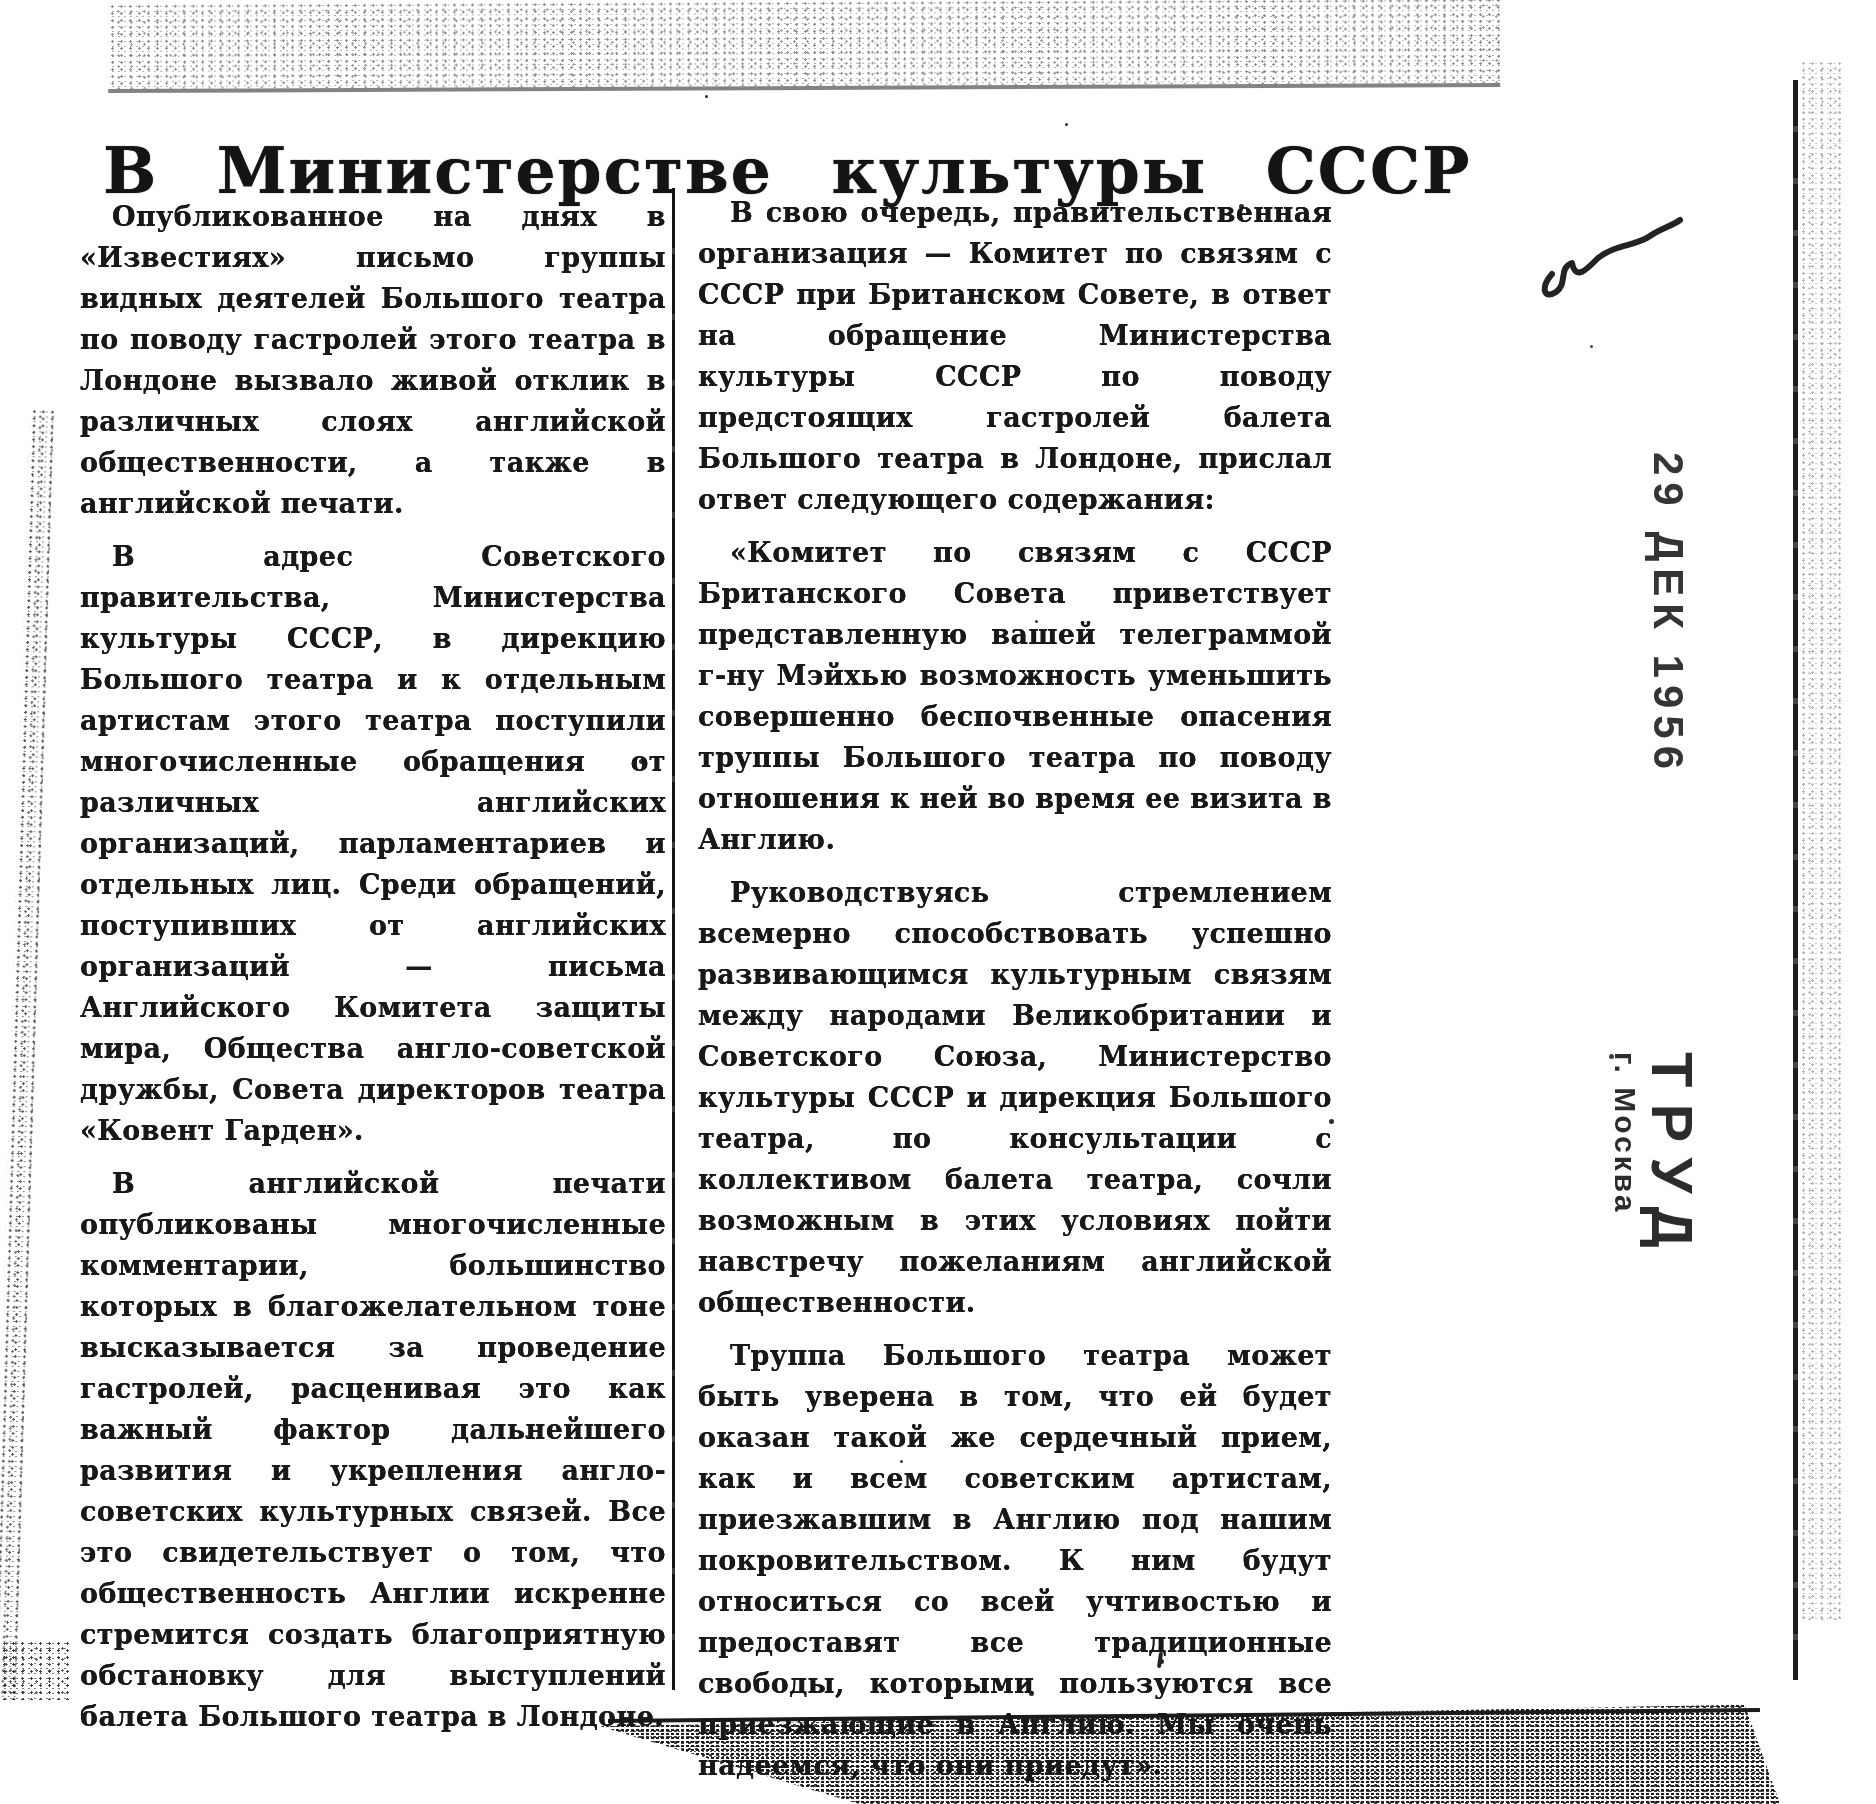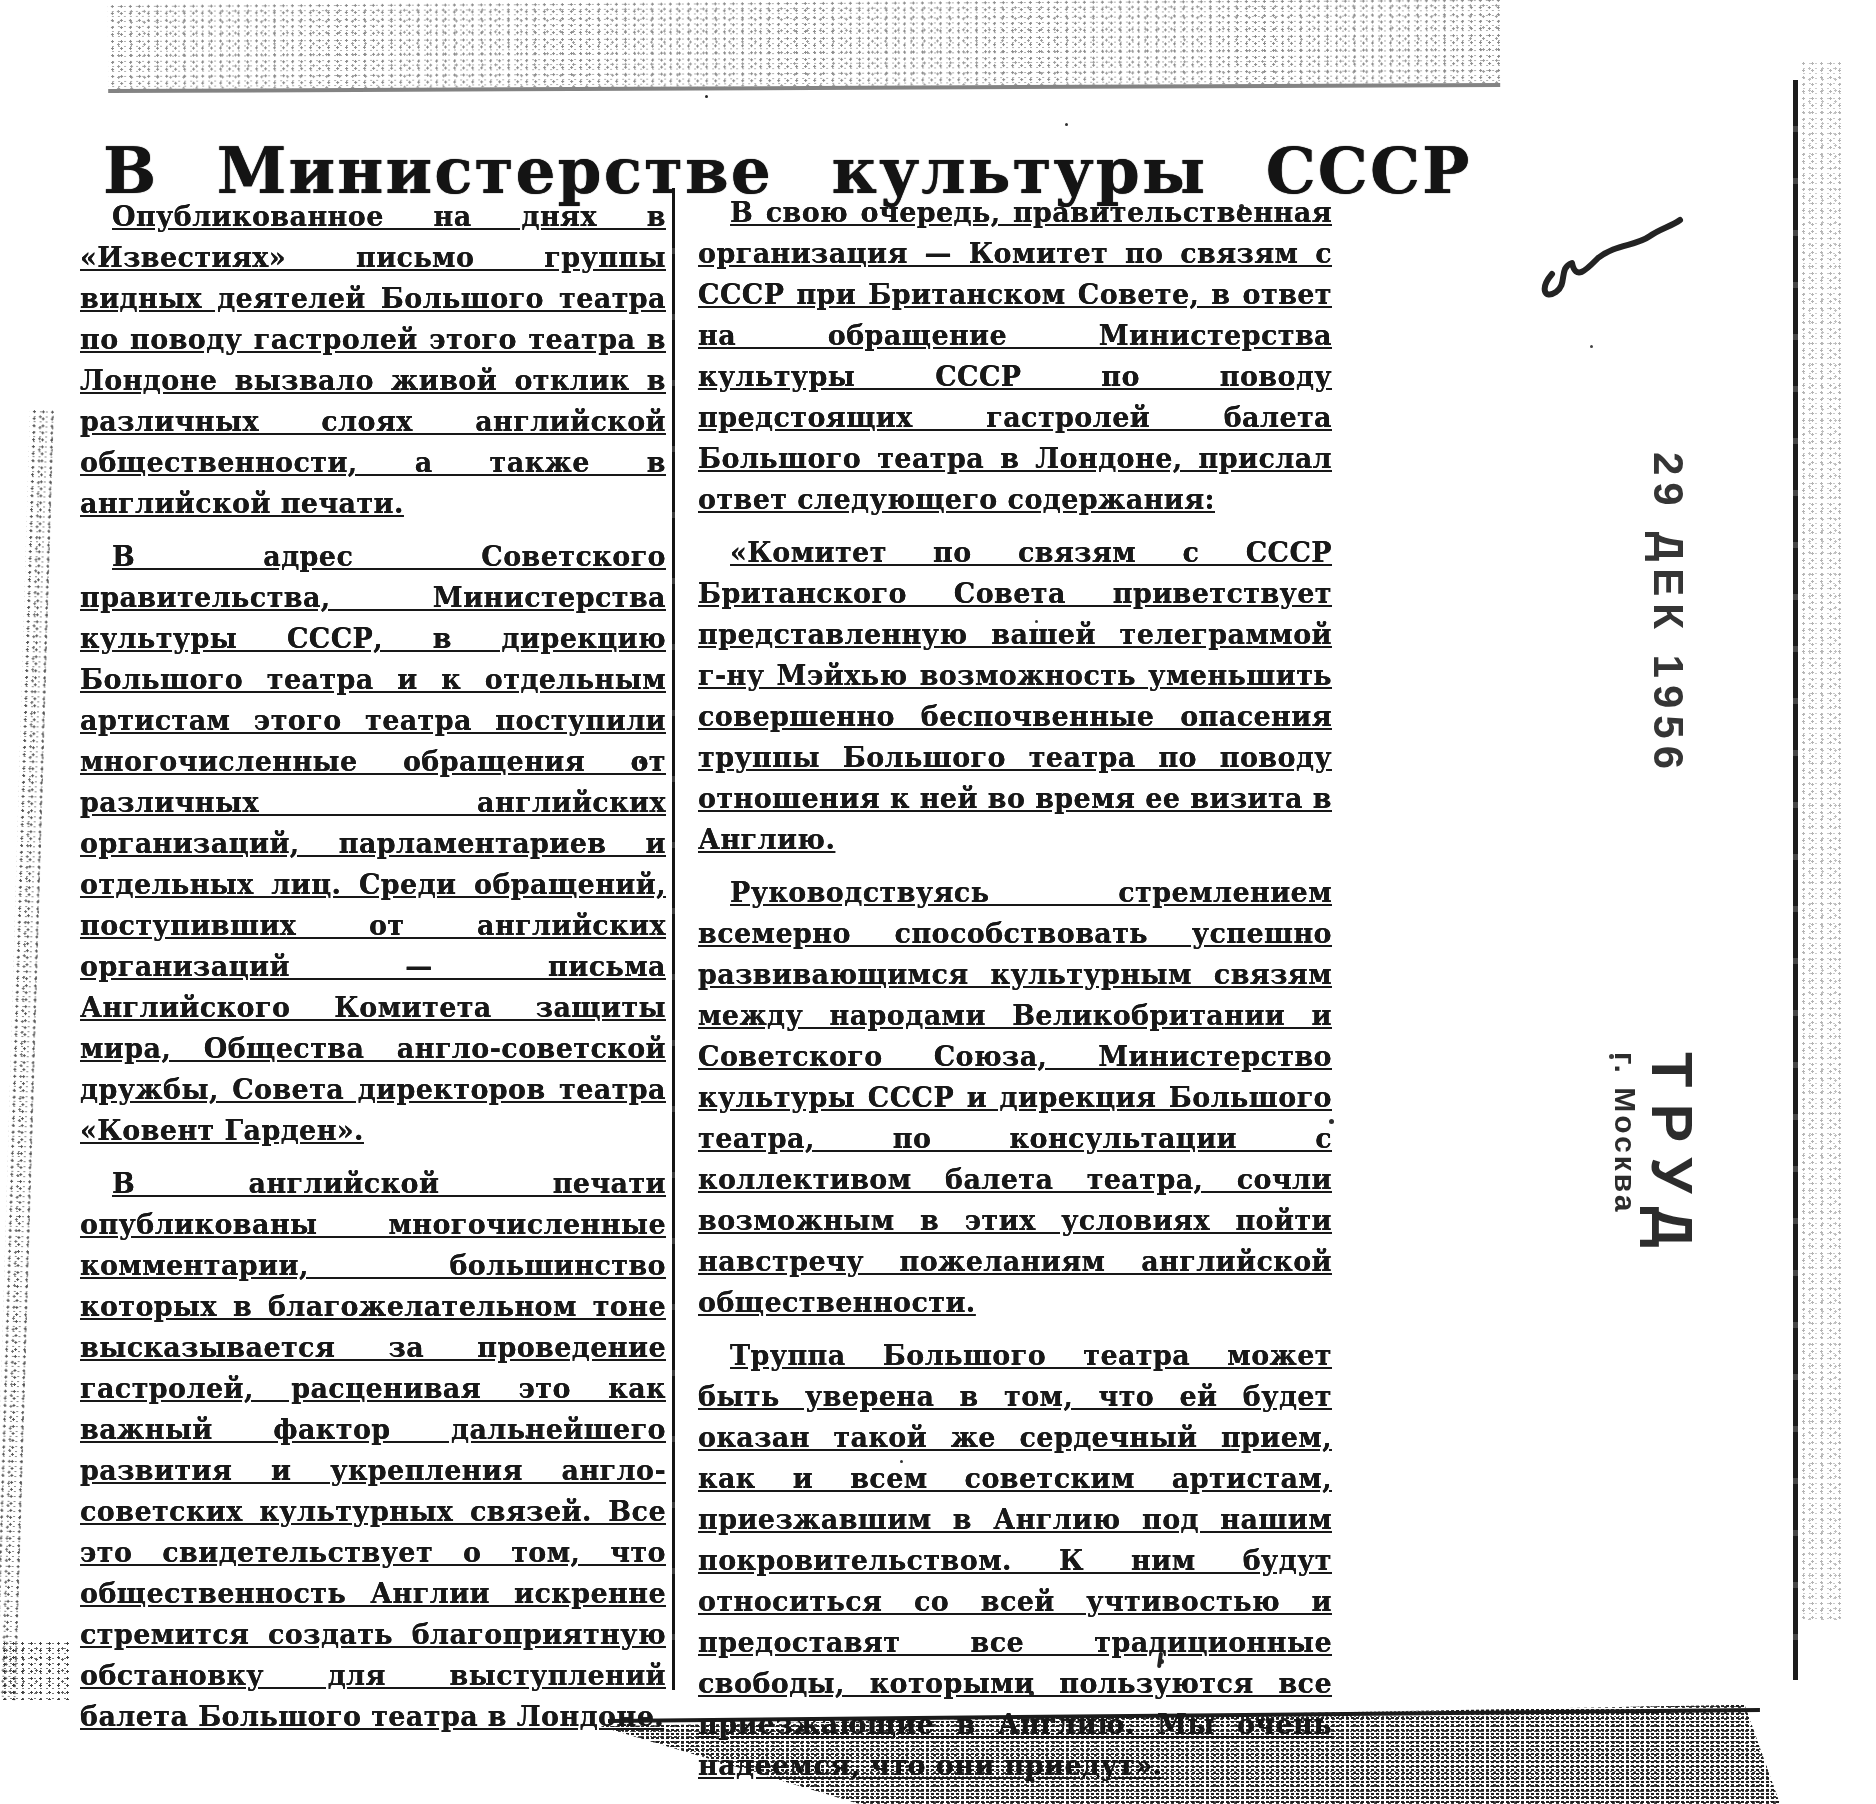--- a/index.html
+++ b/index.html
@@ -96,21 +96,21 @@
   .column{
     position:absolute;
     font-size:27px;font-weight:bold;color:#181818;
     line-height:41px;
     text-align:justify;
     letter-spacing:.4px;
     text-shadow:0 0 .5px #1a1a1a;
   }
   .col-left{left:80px;top:196px;width:586px;}
   .col-right{left:698px;top:192px;width:634px;}
-  .column p{margin:0 0 12px 0;text-indent:32px;text-decoration:underline;}
+  .column p{margin:0 0 12px 0;text-indent:32px;}
   .column p:last-child{margin-bottom:0;}
 
   
   .stamp-date{
     position:absolute;left:1692px;top:452px;
     transform:rotate(90deg);transform-origin:top left;
     font-family:"Liberation Sans", sans-serif;
     font-weight:bold;font-size:42px;letter-spacing:7px;
     color:#242424;white-space:nowrap;
     opacity:.92;

